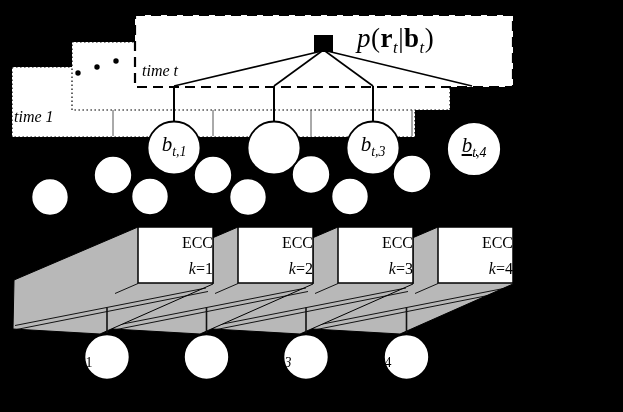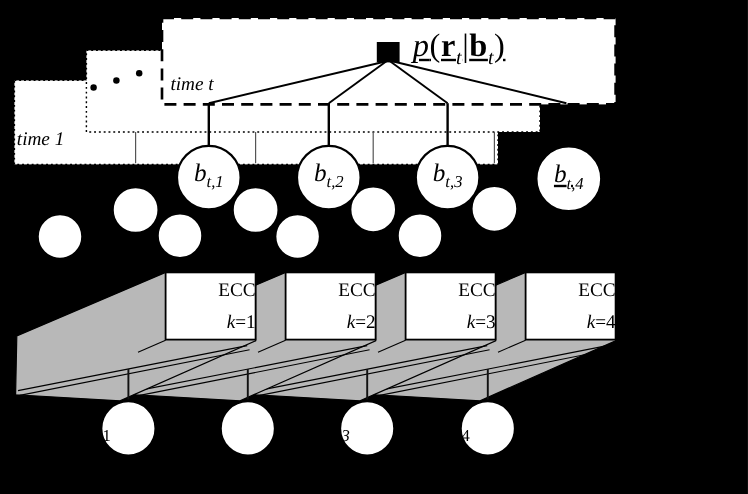--- a/index.html
+++ b/index.html
@@ -123,29 +123,26 @@
     <circle cx="107" cy="357" r="22.5"></circle>
     <circle cx="206.5" cy="357" r="22.5"></circle>
     <circle cx="306" cy="357" r="22.5"></circle>
     <circle cx="406.5" cy="357" r="22.5"></circle>
   </g>
 </svg>
 
 <div class="lbl time-lbl" style="left:142px;top:62px;">time t</div>
 <div class="lbl time-lbl" style="left:14px;top:108px;">time 1</div>
 
-<div class="lbl factor-lbl" style="left:344px;top:24px;text-decoration:underline;">
+<div class="lbl factor-lbl" style="left:357px;top:24px;">
   <span class="it">p</span><span>(</span><span class="bd">r</span><sub>t</sub><span>|</span><span class="bd">b</span><sub>t</sub><span>)</span>
 </div>
 
 <div class="lbl bnode-lbl" style="left:142px;top:133px;">
   <span>b</span><sub>t,1</sub>
-</div>
-<div class="lbl bnode-lbl" style="left:242px;top:133px;">
-  <span>b</span><sub>t,2</sub>
 </div>
 <div class="lbl bnode-lbl" style="left:341px;top:133px;">
   <span>b</span><sub>t,3</sub>
 </div>
 <div class="lbl bnode-lbl" style="left:442px;top:134px;text-decoration:underline;">
   <span>b</span><sub>t,4</sub>
 </div>
 
 <div class="lbl ecc-lbl" style="left:138px;top:230px;">
   <div>ECC</div>

